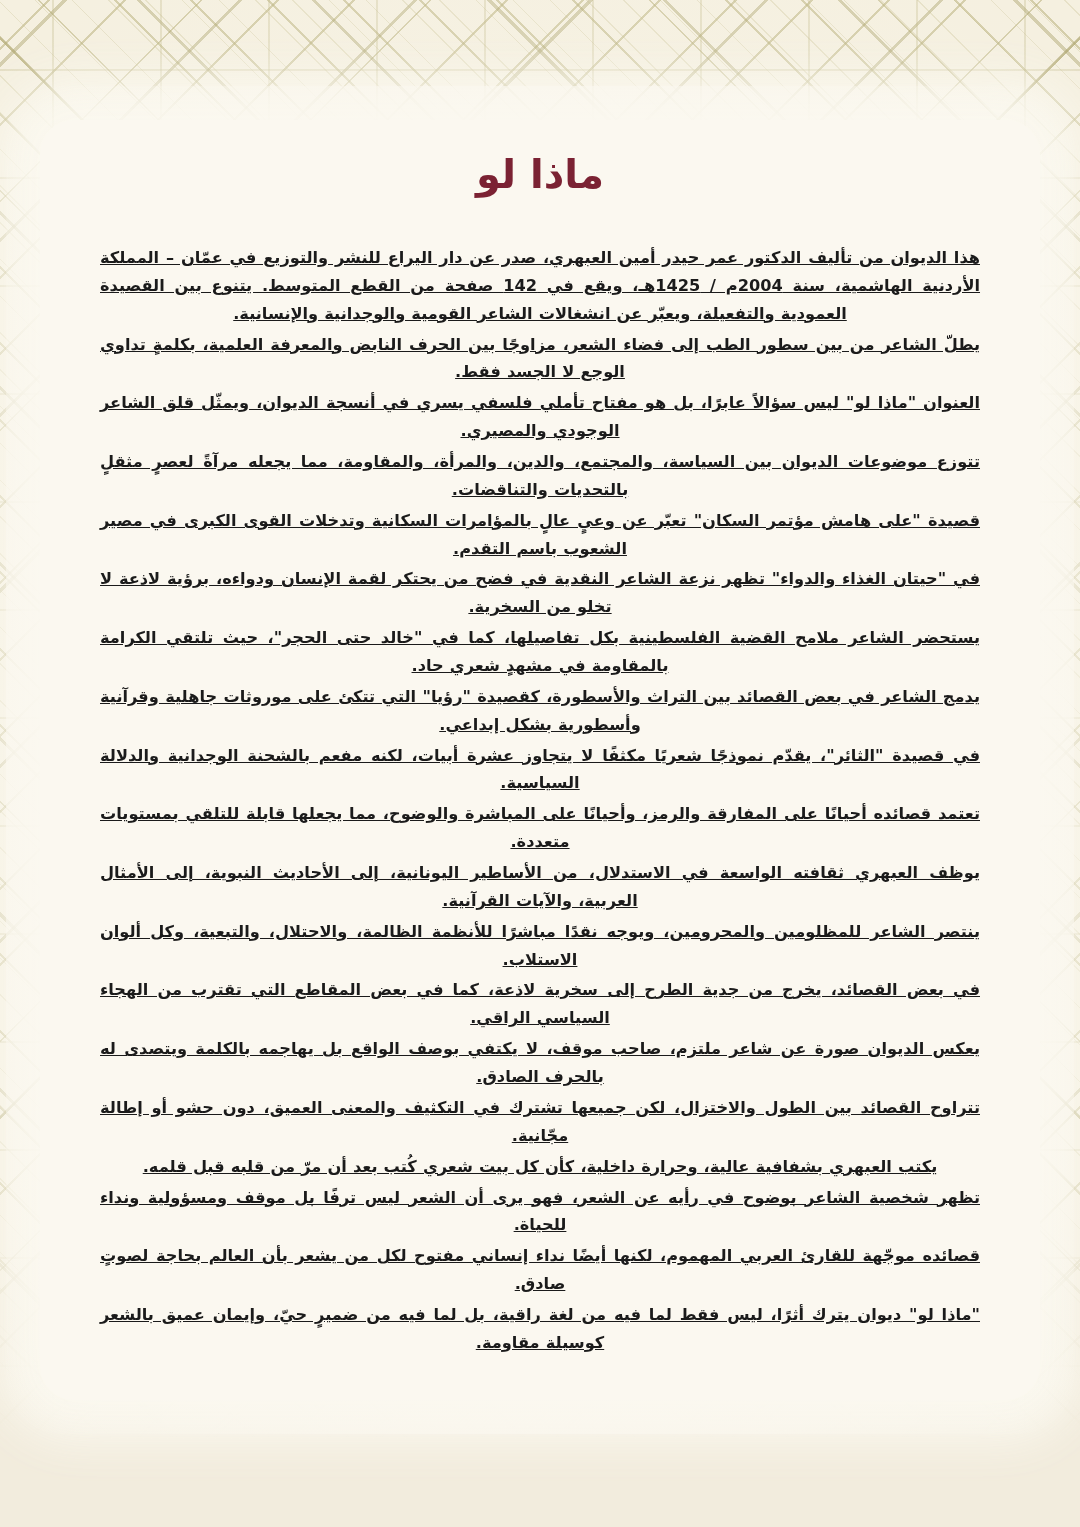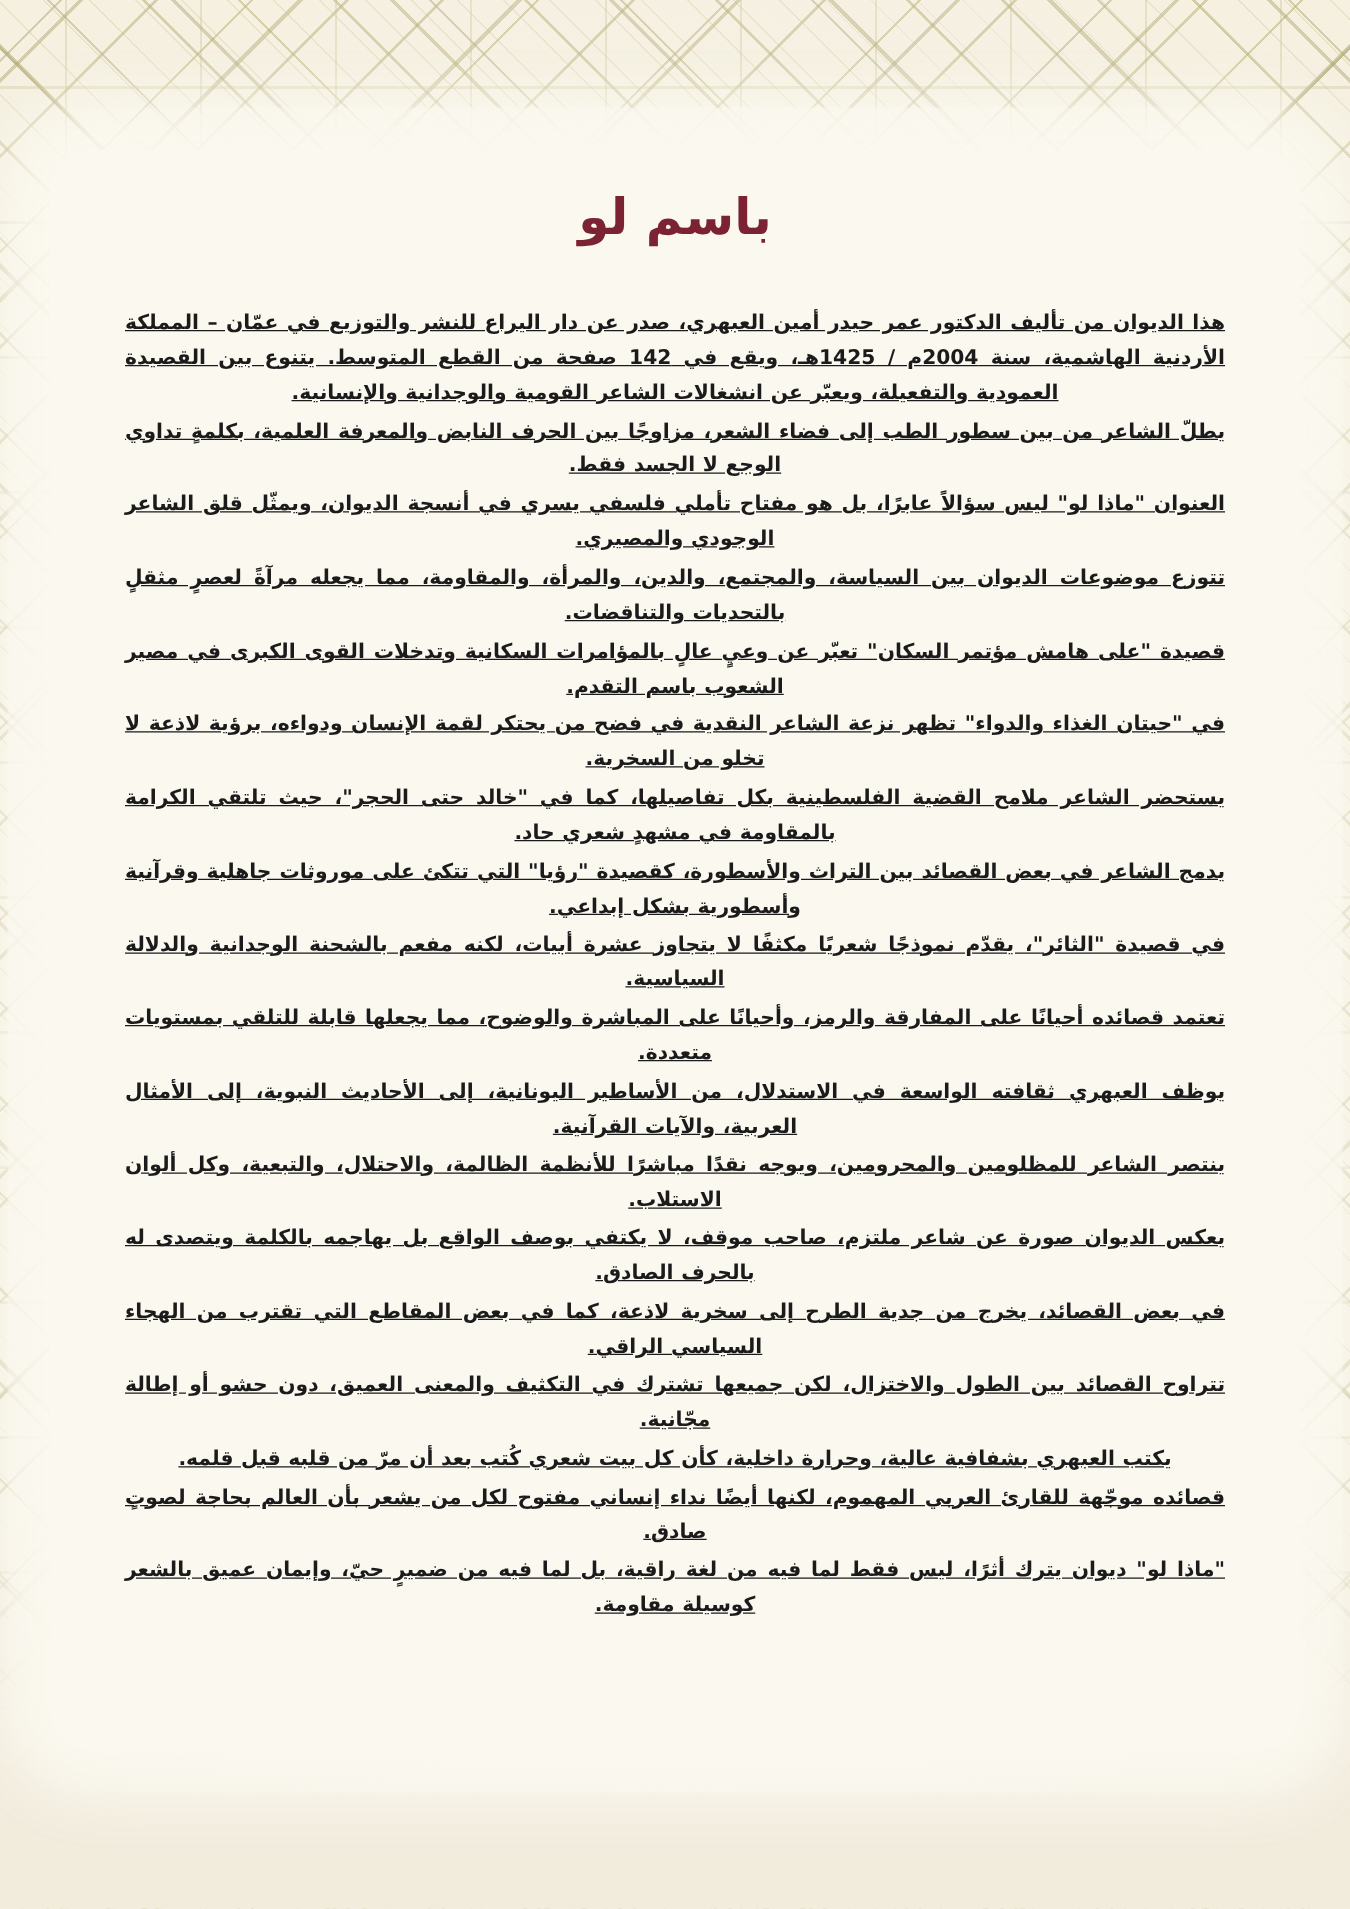--- a/index.html
+++ b/index.html
@@ -161,37 +161,38 @@
   <div class="tile layer-c"></div>
   <div class="tile layer-d"></div>
   <div class="bg-wash"></div>
   <div class="bg-fade-bottom"></div>
 </div>
 
 <div id="content-card"></div>
 
 <main id="doc-body">
 
-  <h1 id="page-title">باسم لو</h1>
+  <h1 id="page-title">ماذا لو</h1>
 
   <section id="paragraph-list">
     <p>هذا الديوان من تأليف الدكتور عمر حيدر أمين العبهري، صدر عن دار اليراع للنشر والتوزيع في عمّان – المملكة الأردنية الهاشمية، سنة 2004م / 1425هـ، ويقع في 142 صفحة من القطع المتوسط. يتنوع بين القصيدة العمودية والتفعيلة، ويعبّر عن انشغالات الشاعر القومية والوجدانية والإنسانية.</p>
     <p>يطلّ الشاعر من بين سطور الطب إلى فضاء الشعر، مزاوجًا بين الحرف النابض والمعرفة العلمية، بكلمةٍ تداوي الوجع لا الجسد فقط.</p>
     <p>العنوان "ماذا لو" ليس سؤالاً عابرًا، بل هو مفتاح تأملي فلسفي يسري في أنسجة الديوان، ويمثّل قلق الشاعر الوجودي والمصيري.</p>
     <p>تتوزع موضوعات الديوان بين السياسة، والمجتمع، والدين، والمرأة، والمقاومة، مما يجعله مرآةً لعصرٍ مثقلٍ بالتحديات والتناقضات.</p>
     <p>قصيدة "على هامش مؤتمر السكان" تعبّر عن وعيٍ عالٍ بالمؤامرات السكانية وتدخلات القوى الكبرى في مصير الشعوب باسم التقدم.</p>
     <p>في "حيتان الغذاء والدواء" تظهر نزعة الشاعر النقدية في فضح من يحتكر لقمة الإنسان ودواءه، برؤية لاذعة لا تخلو من السخرية.</p>
     <p>يستحضر الشاعر ملامح القضية الفلسطينية بكل تفاصيلها، كما في "خالد حتى الحجر"، حيث تلتقي الكرامة بالمقاومة في مشهدٍ شعري حاد.</p>
     <p>يدمج الشاعر في بعض القصائد بين التراث والأسطورة، كقصيدة "رؤيا" التي تتكئ على موروثات جاهلية وقرآنية وأسطورية بشكل إبداعي.</p>
     <p>في قصيدة "الثائر"، يقدّم نموذجًا شعريًا مكثفًا لا يتجاوز عشرة أبيات، لكنه مفعم بالشحنة الوجدانية والدلالة السياسية.</p>
     <p>تعتمد قصائده أحيانًا على المفارقة والرمز، وأحيانًا على المباشرة والوضوح، مما يجعلها قابلة للتلقي بمستويات متعددة.</p>
     <p>يوظف العبهري ثقافته الواسعة في الاستدلال، من الأساطير اليونانية، إلى الأحاديث النبوية، إلى الأمثال العربية، والآيات القرآنية.</p>
     <p>ينتصر الشاعر للمظلومين والمحرومين، ويوجه نقدًا مباشرًا للأنظمة الظالمة، والاحتلال، والتبعية، وكل ألوان الاستلاب.</p>
+    <p>في بعض القصائد، يخرج من جدية الطرح إلى سخرية لاذعة، كما في بعض المقاطع التي تقترب من الهجاء السياسي الراقي.</p>
     <p>يعكس الديوان صورة عن شاعر ملتزم، صاحب موقف، لا يكتفي بوصف الواقع بل يهاجمه بالكلمة ويتصدى له بالحرف الصادق.</p>
-    <p>في بعض القصائد، يخرج من جدية الطرح إلى سخرية لاذعة، كما في بعض المقاطع التي تقترب من الهجاء السياسي الراقي.</p>
     <p>تتراوح القصائد بين الطول والاختزال، لكن جميعها تشترك في التكثيف والمعنى العميق، دون حشو أو إطالة مجّانية.</p>
     <p>يكتب العبهري بشفافية عالية، وحرارة داخلية، كأن كل بيت شعري كُتب بعد أن مرّ من قلبه قبل قلمه.</p>
+    <p>تظهر شخصية الشاعر بوضوح في رأيه عن الشعر، فهو يرى أن الشعر ليس ترفًا بل موقف ومسؤولية ونداء للحياة.</p>
     <p>قصائده موجّهة للقارئ العربي المهموم، لكنها أيضًا نداء إنساني مفتوح لكل من يشعر بأن العالم بحاجة لصوتٍ صادق.</p>
     <p>"ماذا لو" ديوان يترك أثرًا، ليس فقط لما فيه من لغة راقية، بل لما فيه من ضميرٍ حيّ، وإيمان عميق بالشعر كوسيلة مقاومة.</p>
 
   </section>
 
 </main>
 
 </body></html>

